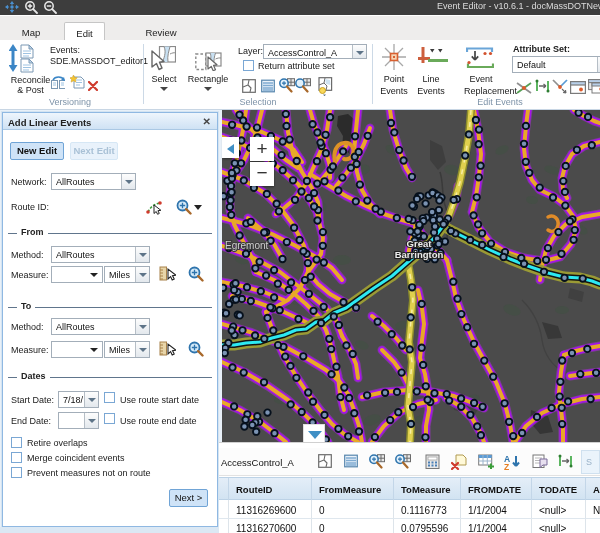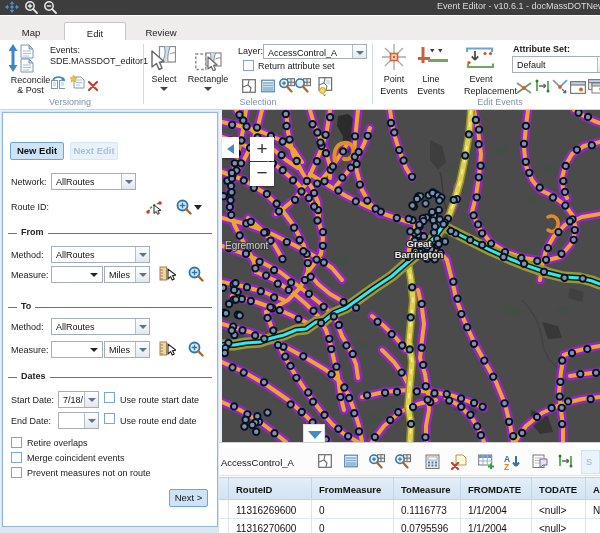--- a/index.html
+++ b/index.html
@@ -1,20 +1,20 @@
 <!DOCTYPE html>
 <html><head><meta charset="utf-8"><style>
 *{margin:0;padding:0;box-sizing:border-box}
 html,body{width:600px;height:533px;overflow:hidden;font-family:"Liberation Sans",sans-serif;background:#fff}
 .abs{position:absolute}
 #titlebar{left:0;top:0;width:600px;height:15px;background:#3d3d3d;color:#dcdcdc;font-size:9px}
 #title{position:absolute;left:437px;top:1px;white-space:nowrap}
 #tabrow{left:0;top:15px;width:600px;height:25px;background:#eeedec;border-top:1px solid #fff}
 .tab{position:absolute;top:6px;height:19px;font-size:9.5px;color:#222;text-align:center;padding-top:5px}
-#tab-edit{left:64px;width:62px;background:#fff;border:1px solid #c6c6c6;border-bottom:none;border-radius:2px 2px 0 0}
+#tab-edit{left:64px;width:41px;background:#fff;border:1px solid #c6c6c6;border-bottom:none;border-radius:2px 2px 0 0}
 #ribbon{left:0;top:40px;width:600px;height:70px;background:#fff;border-bottom:1px solid #c8d6e4}
 .gsep{position:absolute;top:4px;height:60px;width:1px;background:#ccd9e6}
 .glabel{position:absolute;font-size:9px;color:#7e93a8;text-align:center}
 .rlabel{position:absolute;font-size:9px;color:#1a1a1a}
 .ricon{position:absolute}
 .combo{position:absolute;background:#fff;border:1px solid #a3aeb9;font-size:9px;color:#111}
 .combo .txt{position:absolute;left:4px;top:3px;white-space:nowrap}
 .cbtn{position:absolute;right:0;top:0;bottom:0;width:14px;background:linear-gradient(#fdfdfd,#e3e8ed);border-left:1px solid #b6bec6}
 .cbtn:after{content:"";position:absolute;left:3px;top:6px;border-left:4px solid transparent;border-right:4px solid transparent;border-top:4px solid #5e7488}
 .carr{position:absolute;right:4px;top:6px;border-left:4px solid transparent;border-right:4px solid transparent;border-top:4px solid #222}
@@ -778,20 +778,21 @@
       <text x="3" y="139" font-family="Liberation Sans, sans-serif" font-size="10" fill="#cfcfcf" stroke="#3a3a3a" stroke-width="2" paint-order="stroke">Egremont</text>
       <text x="197" y="137" text-anchor="middle" font-family="Liberation Sans, sans-serif" font-size="9.5" font-weight="bold" fill="#ececec" stroke="#222" stroke-width="2.2" paint-order="stroke">Great</text>
       <text x="197" y="148" text-anchor="middle" font-family="Liberation Sans, sans-serif" font-size="9.5" font-weight="bold" fill="#ececec" stroke="#222" stroke-width="2.2" paint-order="stroke">Barrington</text>
     </svg>
   </div>
 <div class="mapbtn abs" style="left:222px;top:137px;width:17px;height:21px;box-shadow:1px 1px 2px rgba(0,0,0,.4)"><span style="display:inline-block;margin-top:5px;border-top:5px solid transparent;border-bottom:5px solid transparent;border-right:7px solid #3f8fc5"></span></div>
 <div class="mapbtn abs" style="left:250px;top:137px;width:24px;height:24px;line-height:24px">+</div>
 <div class="mapbtn abs" style="left:250px;top:162px;width:24px;height:24px;line-height:22px">−</div>
 <div id="collapsetab" class="abs"></div>
 <div id="panel" class="abs">
+    <div id="phead">Add Linear Events<span id="pclose">✕</span></div>
     <div class="pbtn" id="newedit">New Edit</div>
     <div class="pbtn" id="nextedit">Next Edit</div>
     <div class="rlabel" style="left:8px;top:64px;">Network:</div>
     <div class="combo" style="left:48px;top:60px;width:85px;height:17px">
       <span class="txt">AllRoutes</span>
       <span class="cbtn"></span>
     </div>
     <div class="rlabel" style="left:8px;top:89px;">Route ID:</div>
     <div class="ricon" style="left:143px;top:87px"><svg width="17" height="15" viewBox="0 0 17 15">
         <path d="M2,12 C5,6 9,4 14,3" fill="none" stroke="#3a9e3a" stroke-width="1.6" stroke-dasharray="2.5 1.6"></path>

